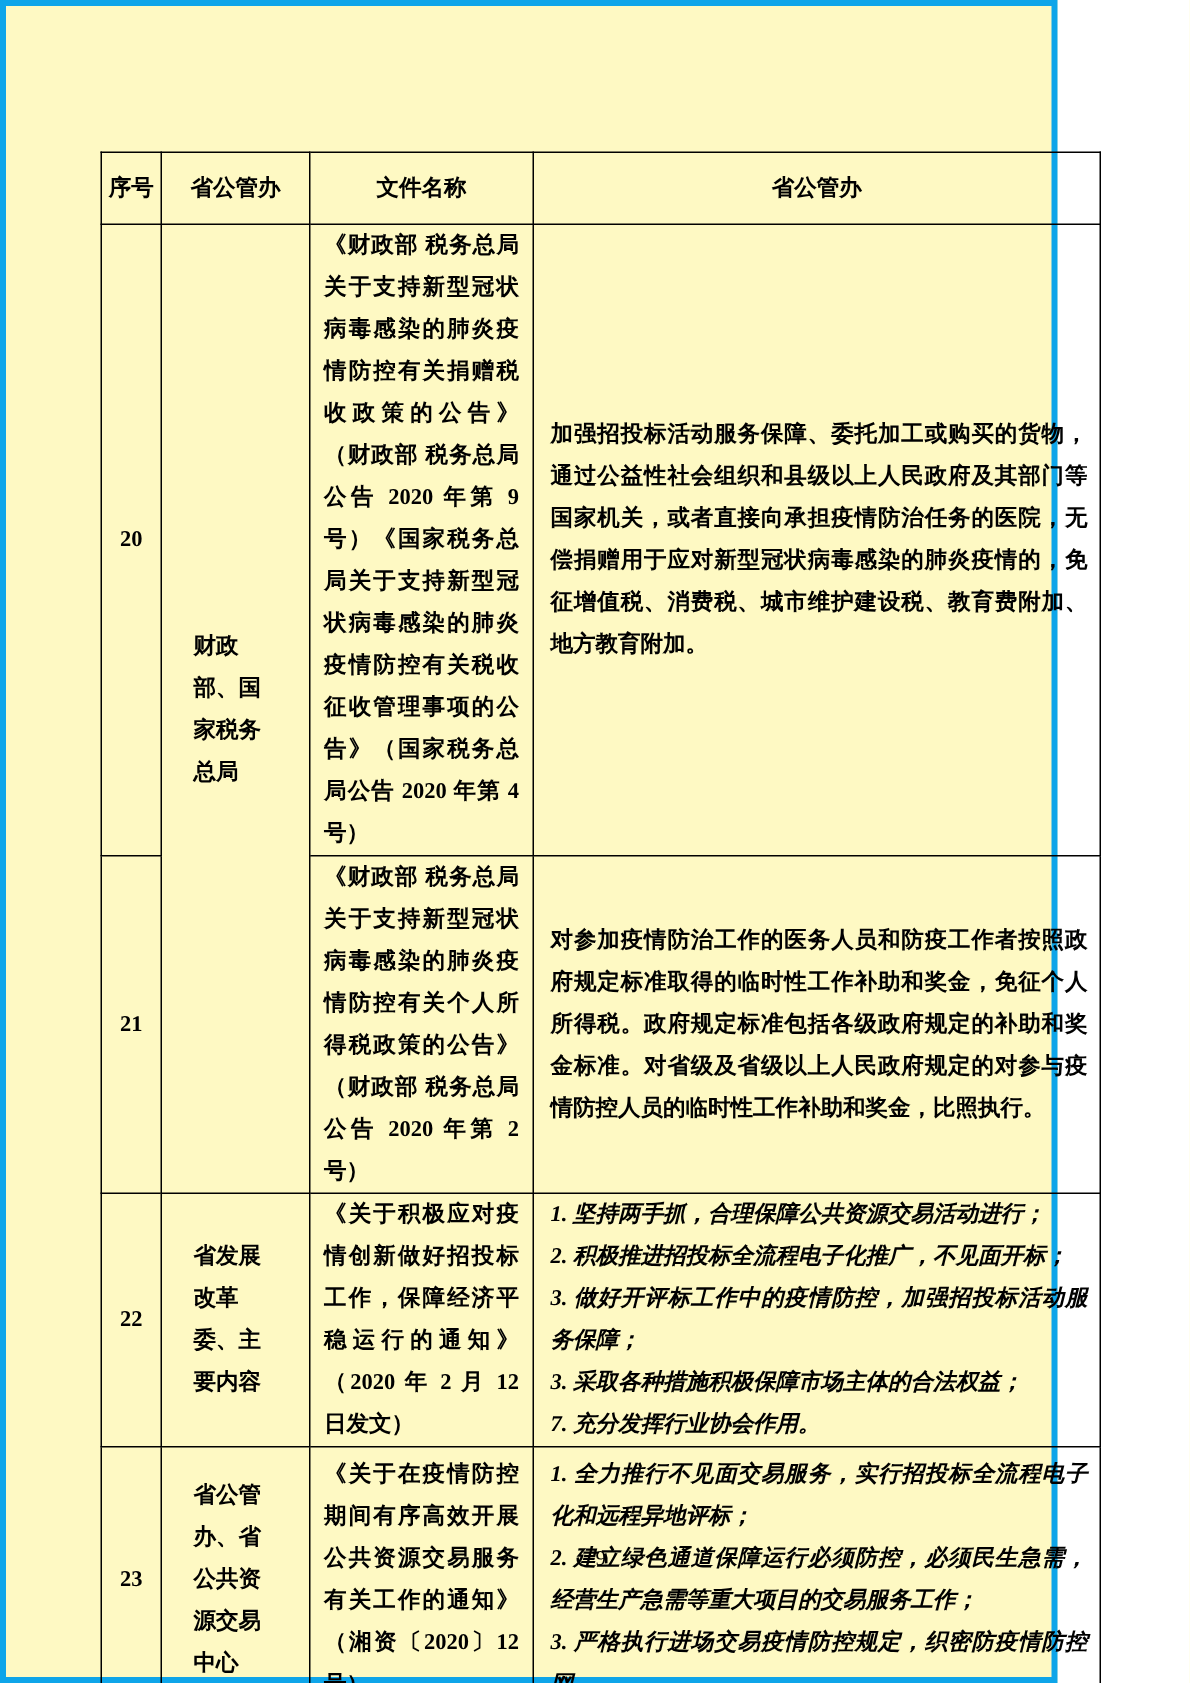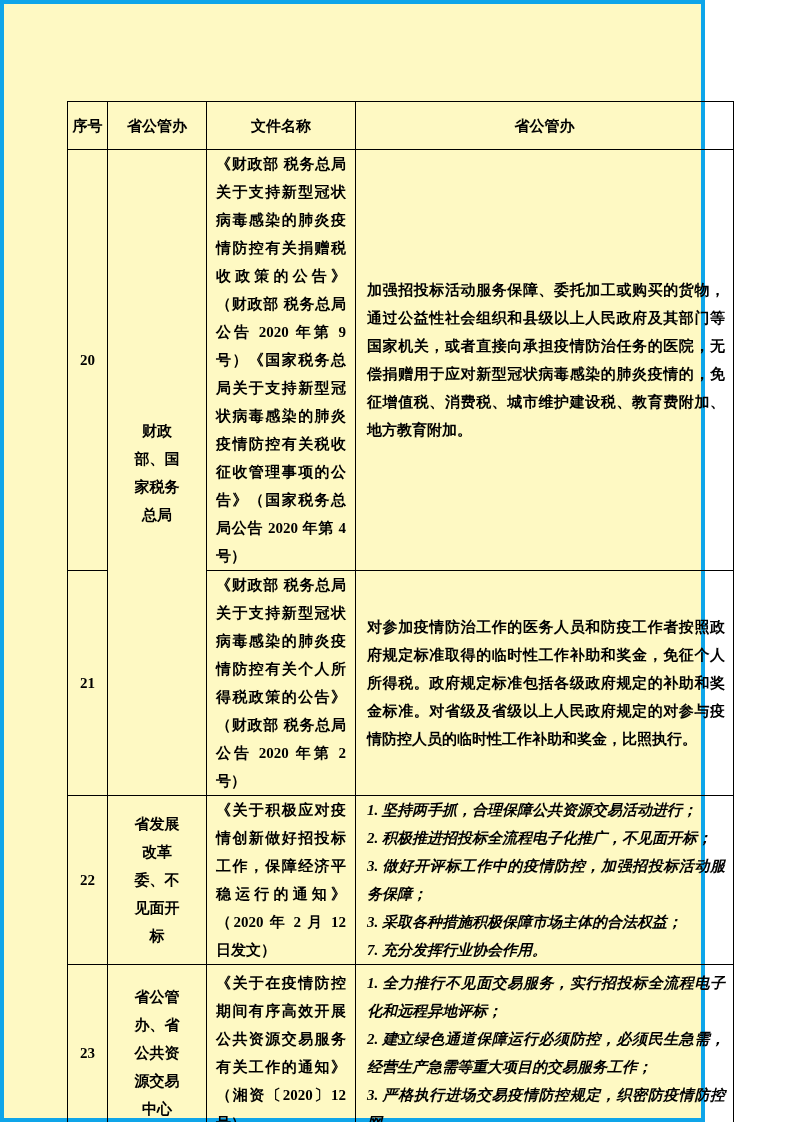--- a/index.html
+++ b/index.html
@@ -51,21 +51,20 @@
     line-height: 22px;
     font-weight: 700;
   }
   td.num-cell {
     text-align: center;
     padding: 0 2px;
     font-size: 14px;
     margin-left: 20px;
   }
   td.agency-cell {
-    text-align: center;
     padding: 0 21px;
     line-height: 28px;
   }
   td.doc-cell {
     padding: 0 9px;
     text-align: justify;
     text-justify: inter-character;
     line-height: 28px;
   }
   td.content-cell {
@@ -117,21 +116,21 @@
         <td class="doc-cell">《财政部 税务总局关于支持新型冠状病毒感染的肺炎疫情防控有关捐赠税收政策的公告》（财政部 税务总局公告 2020 年第 9 号）《国家税务总局关于支持新型冠状病毒感染的肺炎疫情防控有关税收征收管理事项的公告》（国家税务总局公告 2020 年第 4 号）</td>
         <td class="content-cell">加强招投标活动服务保障、委托加工或购买的货物，通过公益性社会组织和县级以上人民政府及其部门等国家机关，或者直接向承担疫情防治任务的医院，无偿捐赠用于应对新型冠状病毒感染的肺炎疫情的，免征增值税、消费税、城市维护建设税、教育费附加、地方教育附加。</td>
       </tr>
       <tr class="row-21">
         <td class="num-cell">21</td>
         <td class="doc-cell">《财政部 税务总局关于支持新型冠状病毒感染的肺炎疫情防控有关个人所得税政策的公告》（财政部 税务总局公告 2020 年第 2 号）</td>
         <td class="content-cell">对参加疫情防治工作的医务人员和防疫工作者按照政府规定标准取得的临时性工作补助和奖金，免征个人所得税。政府规定标准包括各级政府规定的补助和奖金标准。对省级及省级以上人民政府规定的对参与疫情防控人员的临时性工作补助和奖金，比照执行。</td>
       </tr>
       <tr class="row-22">
         <td class="num-cell">22</td>
-        <td class="agency-cell">省发展改革委、不见面开标</td>
+        <td class="agency-cell">省发展改革委、主要内容</td>
         <td class="doc-cell">《关于积极应对疫情创新做好招投标工作，保障经济平稳运行的通知》（2020 年 2 月 12 日发文）</td>
         <td class="content-cell">
             <div>1. 坚持两手抓，合理保障公共资源交易活动进行；</div>
             <div>2. 积极推进招投标全流程电子化推广，不见面开标；</div>
             <div>3. 做好开评标工作中的疫情防控，加强招投标活动服务保障；</div>
             <div>3. 采取各种措施积极保障市场主体的合法权益；</div>
             <div>7. 充分发挥行业协会作用。</div>
           </td>
       </tr>
       <tr class="row-23">

